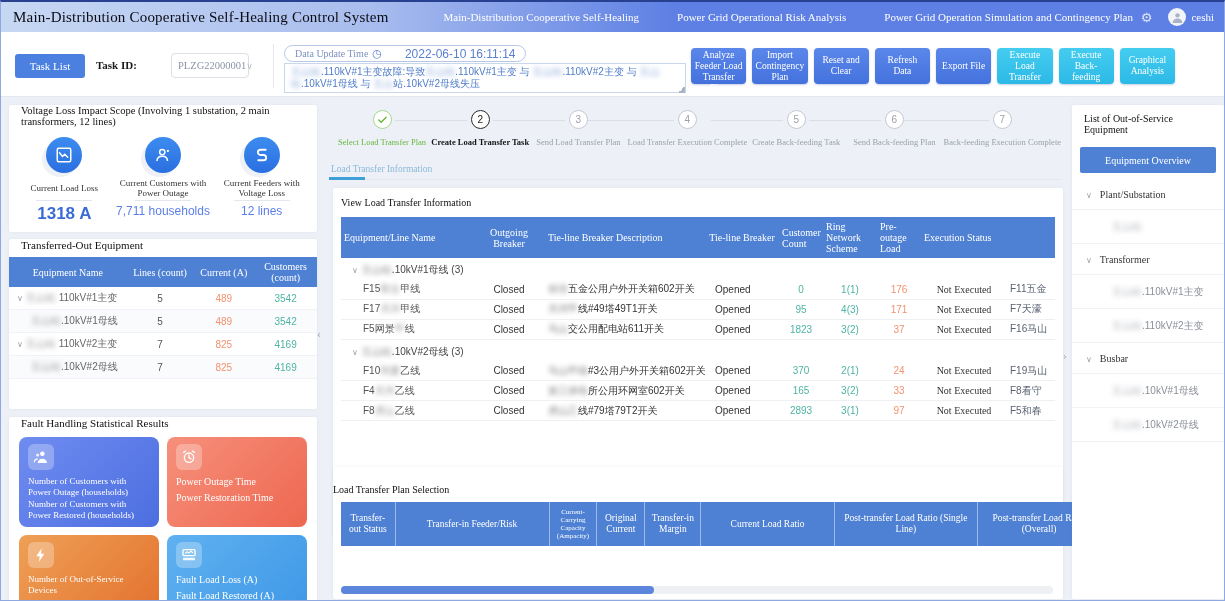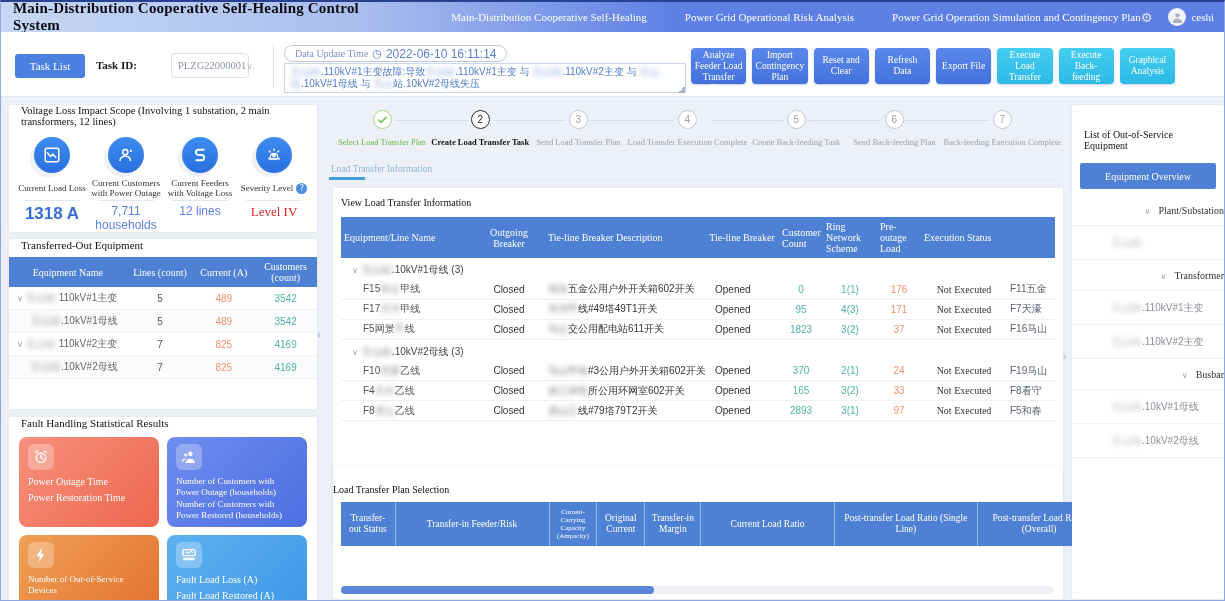--- a/index.html
+++ b/index.html
@@ -4,21 +4,21 @@
 <style>
   * { margin:0; padding:0; box-sizing:border-box; }
   html,body { width:1225px; height:601px; }
   body { font-family:"Liberation Serif", serif; background:#edf1f7; overflow:hidden; }
   #app { position:relative; width:1225px; height:601px; background:#edf1f7; border:1px solid #8fa9e0; border-top:2px solid #27408f; overflow:hidden; }
 
   
   .hdr { position:absolute; left:0; top:0; width:100%; height:30px;
     background:linear-gradient(90deg,#c7d8f3 0%,#a9bdee 30%,#5e80e4 55%,#5e80e4 100%);
     display:flex; align-items:center; }
-  .hdr-title { font-size:15px; font-weight:bold; color:#0b0b14; padding-left:12px; letter-spacing:.2px; }
+  .hdr-title { font-size:15px; font-weight:normal; color:#0b0b14; padding-left:12px; letter-spacing:.2px; }
   .hdr-nav { display:flex; gap:38px; margin-left:55px; }
   .hdr-nav .nav-it { color:#fff; font-size:11px; cursor:pointer; white-space:nowrap; }
   .hdr-right { margin-left:auto; display:flex; align-items:center; gap:16px; padding-right:10px; }
   .gear { color:#dfe6fb; font-size:13px; cursor:pointer; font-family:"DejaVu Sans",sans-serif; }
   .avatar-wrap { display:flex; align-items:center; gap:5px; }
   .avatar { width:18px; height:18px; border-radius:50%; background:#f2f4f8; display:flex; align-items:center; justify-content:center; overflow:hidden; }
   .uname { color:#fff; font-size:11px; }
 
   
   .toolbar { position:absolute; left:0; top:30px; width:100%; height:65px; background:#fff; border-bottom:1px solid #e3e8f0; }
@@ -26,21 +26,21 @@
     border:none; border-radius:3px; font-size:11px; font-family:inherit; cursor:pointer; }
   .task-id-label { position:absolute; left:95px; top:27px; font-size:11px; font-weight:bold; color:#1a1a1a; }
   .task-select { position:absolute; left:170px; top:21px; width:78px; height:25px; border:1px solid #dcdfe6; border-radius:4px;
     background:#fff; color:#8a93a6; font-size:10.5px; display:flex; align-items:center; justify-content:space-between; padding:0 6px; cursor:pointer; }
   .task-select .caret { color:#b8bec8; font-size:9px; font-family:"DejaVu Sans",sans-serif; }
   .tb-divider { position:absolute; left:272px; top:12px; width:1px; height:44px; background:#e4e8ee; }
   .upd-pill { position:absolute; left:283px; top:13px; height:17px; border:1px solid #b9c7e6; border-radius:9px;
     display:inline-flex; align-items:center; padding:0 10px; gap:4px; }
   .upd-label { color:#7d90c2; font-size:10px; }
   .upd-clock { color:#5b7fd0; font-size:11px; font-family:"DejaVu Sans",sans-serif; }
-  .upd-time { color:#5b7fd0; font-size:12px; font-family:"Liberation Sans",sans-serif; }
+  .upd-time { color:#5b7fd0; font-size:12px; font-family:"Liberation Sans",sans-serif;margin-left:19px; }
   .fault-box { position:absolute; left:283px; top:31px; width:402px; height:30px; border:1px solid #c8d7ea; background:#fff;
     font-size:10px; color:#4f7cc8; padding:2px 6px; line-height:12px; overflow:hidden; font-family:"DejaVu Sans",sans-serif; resize:none; }
   .resize-nub { position:absolute; left:677px; top:54px; width:7px; height:7px;
     background:linear-gradient(135deg,transparent 50%,#aab4c4 50%); cursor:nwse-resize; }
   .tb-buttons { position:absolute; left:690px; top:16px; width:484px; display:flex; gap:6px;align-items:center; }
   .tbtn { flex:1; height:36px; border:none; border-radius:4px; color:#fff; font-size:9.5px; line-height:11px; font-family:inherit;
     cursor:pointer; padding:2px 3px; box-shadow:0 1px 2px rgba(40,70,160,.25); }
   .tbtn.blue { background:linear-gradient(180deg,#5b87ea,#4472dd); }
   .tbtn.cyan { background:linear-gradient(180deg,#45cdf0,#2cb9e6); }
 
@@ -117,21 +117,21 @@
   .ptable { border-collapse:collapse; table-layout:fixed; width:760px; margin:2px 8px 0; }
   .ptable th { background:#4e80d3; color:#fff; font-weight:normal; font-size:9.5px; line-height:11px; padding:5px 4px;
     border-right:1px solid rgba(255,255,255,.45); text-align:center; height:44px; }
   .ptable th.tiny { font-size:7px; line-height:8px; }
 
   
   #rightpanel { left:1071px; top:103px; width:152px; height:494px; }
   .eo-btn { display:block; width:136px; margin:4px auto 0; height:26px; background:#4e80d3; color:#fff; border:none;
     border-radius:2px; font-size:10px; font-family:inherit; cursor:pointer; }
   .tree { margin-top:6px; }
-  .tree-grp { font-size:10px; color:#333; padding:10px 0 9px 14px; border-bottom:1px solid #f1f3f6; cursor:pointer;text-align:right; }
+  .tree-grp { font-size:10px; color:#333; padding:10px 0 9px 14px; border-bottom:1px solid #f1f3f6; cursor:pointer; }
   .tree-grp .g-caret { margin:0 8px 0 0; }
   .tree-item { font-size:10px; color:#8a8f98; padding:10px 0 9px 40px; border-bottom:1px solid #f1f3f6;
     font-family:"Liberation Sans",sans-serif; cursor:pointer; white-space:nowrap; overflow:hidden; }
 
   
   .edge-handle { position:absolute; width:12px; height:34px; color:#a0a8b4; font-size:11px; display:flex; align-items:center;
     justify-content:center; cursor:pointer; font-family:"DejaVu Sans",sans-serif; }
 
   
   .rd { filter:blur(2.5px); opacity:.65; }
@@ -220,33 +220,20 @@
         </div>
         <div class="metric">
           <div class="m-ico">
             <svg width="18" height="18" viewBox="0 0 24 24" fill="none" stroke="#fff" stroke-width="2.4" stroke-linecap="round">
               <path d="M17 5H10a3.5 3.5 0 000 7h4a3.5 3.5 0 010 7H7"></path>
             </svg>
           </div>
           <div class="m-label">Current Feeders with Voltage Loss</div>
           <div class="m-line"></div>
           <div class="m-value" style="color: rgb(91, 127, 232);">12 lines</div>
-        </div>
-        <div class="metric">
-          <div class="m-ico">
-            <svg width="18" height="18" viewBox="0 0 24 24" fill="none" stroke="#fff" stroke-width="1.8">
-              <path d="M7 15a5 5 0 0110 0v2H7z"></path>
-              <path d="M5 17h14" stroke-linecap="round"></path>
-              <path d="M12 4v2M5.5 6.5L7 8M18.5 6.5L17 8" stroke-linecap="round"></path>
-              <rect x="10.5" y="11" width="3" height="3" rx=".5"></rect>
-            </svg>
-          </div>
-          <div class="m-label">Severity Level<span class="help-dot">?</span></div>
-          <div class="m-line"></div>
-          <div class="m-value" style="color: rgb(227, 34, 34); font-family: &quot;Liberation Serif&quot;, serif; font-size: 13px;">Level IV</div>
         </div>
       </div>
   </div>
 
   <div class="card" id="transferred">
     <div class="card-title">Transferred-Out Equipment</div>
     <table class="to-table">
       <colgroup>
           <col style="width:116px">
           <col style="width:66px">
@@ -286,42 +273,42 @@
             <td class="cur">825</td>
             <td class="cus">4169</td>
           </tr>
         </tbody>
     </table>
   </div>
 
   <div class="card" id="faultstats">
     <div class="card-title">Fault Handling Statistical Results</div>
     <div class="fs-grid">
-        <div class="fs-card salmon">
-          <div class="fs-ico">
-            <svg width="16" height="16" viewBox="0 0 24 24" fill="none" stroke="#fff" stroke-width="2">
-              <circle cx="12" cy="13" r="7"></circle>
-              <path d="M12 9v4l3 2" stroke-linecap="round"></path>
-              <path d="M4 5l3-2M20 5l-3-2" stroke-linecap="round"></path>
-            </svg>
-          </div>
-          <div class="fs-line">Power Outage Time</div>
-          <div class="fs-line">Power Restoration Time</div>
-        </div>
         <div class="fs-card blue">
           <div class="fs-ico">
             <svg width="16" height="16" viewBox="0 0 24 24" fill="#fff">
               <circle cx="14" cy="7" r="3.4"></circle>
               <path d="M7 21c0-4 3-6.5 7-6.5s7 2.5 7 6.5z"></path>
               <circle cx="7" cy="9" r="2.4" opacity=".85"></circle>
               <path d="M2 20c0-3 2-5 5-5" stroke="#fff" stroke-width="2" fill="none" opacity=".85"></path>
             </svg>
           </div>
           <div class="fs-line sm">Number of Customers with Power Outage (households)</div>
           <div class="fs-line sm">Number of Customers with Power Restored (households)</div>
+        </div>
+        <div class="fs-card salmon">
+          <div class="fs-ico">
+            <svg width="16" height="16" viewBox="0 0 24 24" fill="none" stroke="#fff" stroke-width="2">
+              <circle cx="12" cy="13" r="7"></circle>
+              <path d="M12 9v4l3 2" stroke-linecap="round"></path>
+              <path d="M4 5l3-2M20 5l-3-2" stroke-linecap="round"></path>
+            </svg>
+          </div>
+          <div class="fs-line">Power Outage Time</div>
+          <div class="fs-line">Power Restoration Time</div>
         </div>
         <div class="fs-card orange">
           <div class="fs-ico">
             <svg width="16" height="16" viewBox="0 0 24 24" fill="#fff">
               <path d="M13 2L5 14h5l-1 8 8-12h-5z"></path>
             </svg>
           </div>
           <div class="fs-line sm">Number of Out-of-Service Devices</div>
         </div>
         <div class="fs-card lblue">
@@ -516,21 +503,21 @@
             <td colspan="8" style="height:34px;"></td>
           </tr>
         </tbody>
     </table>
     <div class="hscroll" style="bottom:5px;">
       <div class="hthumb" style="width:44%;"></div>
     </div>
   </div>
 
   <div class="card" id="rightpanel">
-    <div class="card-title" style="font-size:10px; padding:24px 12px 8px;">List of Out-of-Service Equipment</div>
+    <div class="card-title" style="font-size:10px; padding:8px 12px 8px;">List of Out-of-Service Equipment</div>
     <button class="eo-btn">Equipment Overview</button>
     <div class="tree">
         <div class="tree-grp"><span class="g-caret">∨</span>Plant/Substation</div>
         <div class="tree-item"><span class="rd zh">五山站</span></div>
         <div class="tree-grp"><span class="g-caret">∨</span>Transformer</div>
         <div class="tree-item"><span class="rd zh">五山站</span><span class="zh">.110kV#1主变</span></div>
         <div class="tree-item"><span class="rd zh">五山站</span><span class="zh">.110kV#2主变</span></div>
         <div class="tree-grp"><span class="g-caret">∨</span>Busbar</div>
         <div class="tree-item"><span class="rd zh">五山站</span><span class="zh">.10kV#1母线</span></div>
         <div class="tree-item"><span class="rd zh">五山站</span><span class="zh">.10kV#2母线</span></div>

